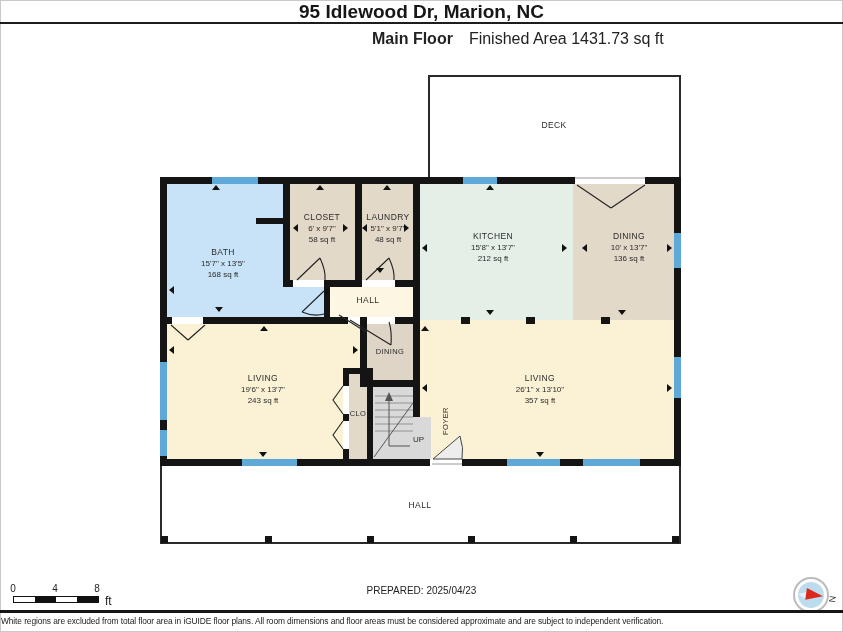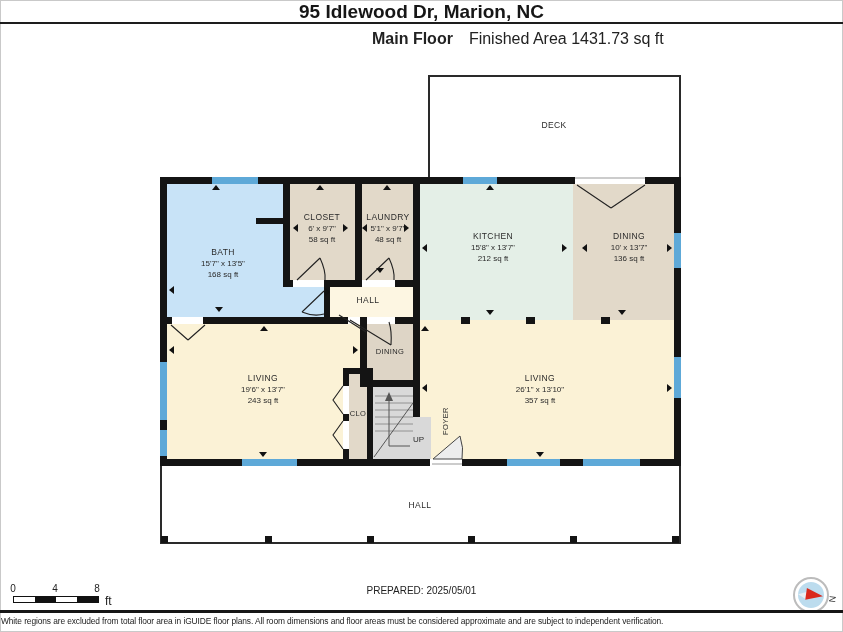--- a/index.html
+++ b/index.html
@@ -231,21 +231,21 @@
 <i class="ar ar-r" style="left:325px;top:288px"></i>
 
 <div class="abs sbar">
   <span class="num" style="left:-6px">0</span>
   <span class="num" style="left:36px">4</span>
   <span class="num" style="left:78px">8</span>
   <span class="bar"><i class="seg" style="background:#fff"></i><i class="seg" style="background:#111"></i><i class="seg" style="background:#fff"></i><i class="seg" style="background:#111"></i></span>
   <span class="ft">ft</span>
 </div>
 
-<div class="abs prepared">PREPARED: 2025/05/01</div>
+<div class="abs prepared">PREPARED: 2025/04/23</div>
 
 <div class="abs compass">
   <i class="outer"></i>
   <i class="inner"></i>
   <i class="tail"></i>
   <i class="needle"></i>
   <span class="n">N</span>
 </div>
 
 <div class="abs frule"></div>

